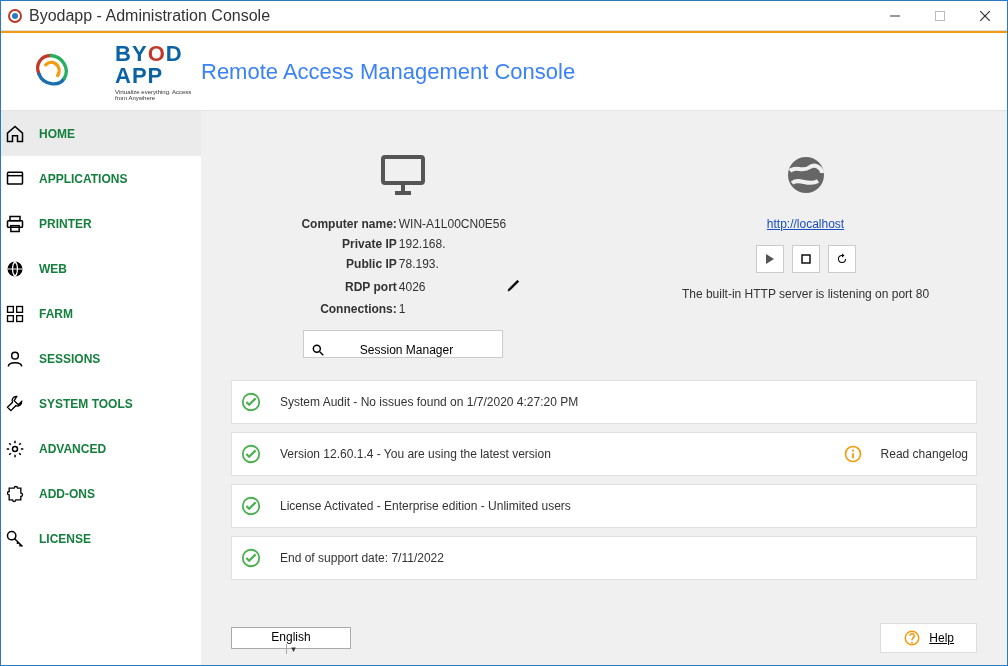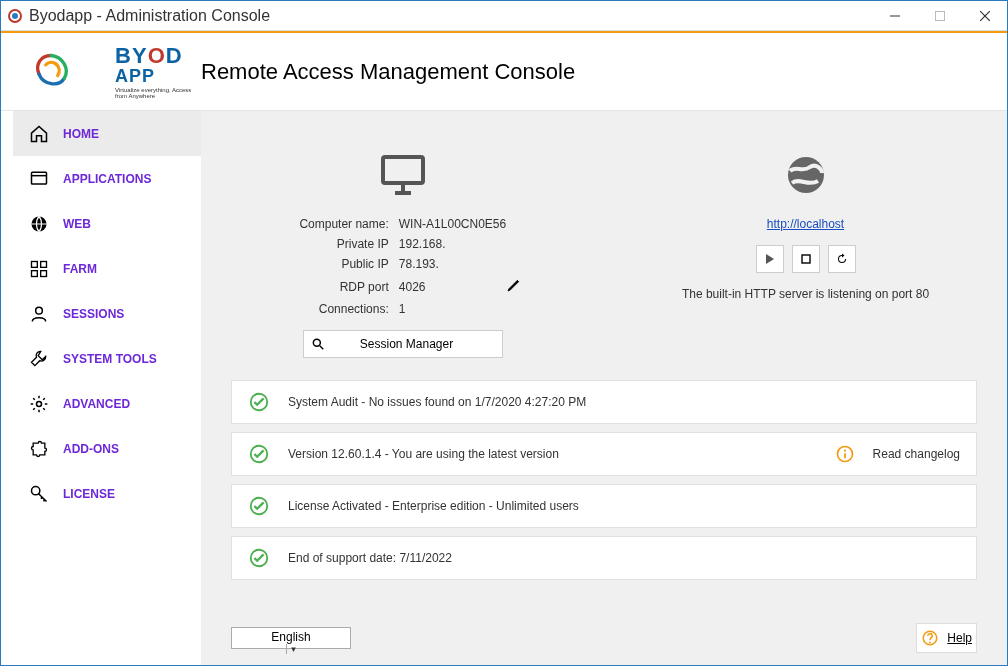--- a/index.html
+++ b/index.html
@@ -14,61 +14,61 @@
 
 .orangebar { height: 2px; background: #f39c12; }
 
 
 .header { height: 78px; display: flex; align-items: center; padding-left: 30px; border-bottom: 1px solid #e5e5e5; }
 .logo-wrap { display: flex; align-items: center; gap: 8px; width: 170px; }
 .logo-swirl { width: 55px; height: 55px; }
 .logo-text-stack { display: flex; flex-direction: column; line-height: 1; margin-left: 36px; }
 .logo-text-top { font-size: 22px; font-weight: 700; color: #0b63a3; letter-spacing: 1px; }
 .logo-text-top .dred { color: #c0392b; }
-.logo-text-bot { font-size: 18px; font-weight: 700; color: #0b63a3; letter-spacing: 1px; }
+.logo-text-bot { font-size: 22px; font-weight: 700; color: #0b63a3; letter-spacing: 1px; }
 .logo-sub { font-size: 6px; color: #333; margin-top: 2px; }
-.header-title { font-size: 22px; color: #000000; font-weight: 400; }
+.header-title { font-size: 22px; color: #3b82f6; font-weight: 400; }
 
 
 .main { flex: 1; display: flex; min-height: 0; }
 .sidebar { width: 200px; background: #fff; display: flex; flex-direction: column; padding-top: 0px; }
-.sb-item { display: flex; align-items: center; height: 45px; padding-left: 16px; gap: 14px; font-size: 12px; font-weight: 600; color: #6d28d9; cursor: pointer; margin-left: 12px; }
+.sb-item { display: flex; align-items: center; height: 45px; padding-left: 4px; gap: 14px; font-size: 12px; font-weight: 600; color: #15803d; cursor: pointer; }
 .sb-item.active { background: #ebebeb; }
 .sb-item svg, .sb-item .icon { width: 20px; height: 20px; flex-shrink: 0; }
 
 .content { flex: 1; background: #f0f0f0; padding: 20px 30px 12px 30px; display: flex; flex-direction: column; overflow: auto; }
 
 .top-panels { display: flex; gap: 60px; margin-bottom: 22px; }
 .panel-left, .panel-right { flex: 1; display: flex; flex-direction: column; align-items: center; }
 .big-icon { width: 48px; height: 48px; margin-top: 20px; margin-bottom: 18px; color: #555; }
 
 .info-grid { display: grid; grid-template-columns: 130px auto 30px; row-gap: 6px; font-size: 12px; color: #333; align-items: center; }
-.info-grid .lab { text-align: right; padding-right: 10px; }
+.info-grid .lab { text-align: right; padding-right: 2px; font-weight: bold; }
 .info-grid .val { text-align: left; }
 .pencil { cursor: pointer; }
 
-.session-btn { margin-top: 14px; height: 28px; width: 200px; background: #fff; border: 1px solid #ccc; display: flex; align-items: center; font-size: 12px; cursor: pointer; }
+.session-btn { margin-top: 14px; height: 28px; width: 200px; background: #fff; border: 1px solid #ccc; display: flex; align-items: flex-end; font-size: 12px; cursor: pointer; }
 .session-btn .sicon { width: 28px; display: flex; justify-content: center; align-items: center; }
 .session-btn .slabel { flex: 1; text-align: center; padding-right: 20px; }
 
 .url-link { color: #1a4ec0; text-decoration: underline; font-size: 12px; margin-bottom: 14px; text-align: center; }
 .ctrl-row { display: flex; gap: 8px; margin-bottom: 14px; }
 .ctrl-btn { width: 28px; height: 28px; border: 1px solid #ccc; background: #fff; display: flex; align-items: center; justify-content: center; cursor: pointer; }
 .server-line { font-size: 12px; color: #333; margin-bottom: 8px; text-align: left; }
 
-.status-card { background: #fff; border: 1px solid #e0e0e0; height: 44px; display: flex; align-items: center; padding: 0 16px; margin-bottom: 8px; font-size: 12px; color: #333; }
+.status-card { background: #fff; border: 1px solid #e0e0e0; height: 44px; display: flex; align-items: center; padding: 0 8px; margin-bottom: 8px; font-size: 12px; color: #333; }
 .status-card .cicon { width: 22px; height: 22px; margin-right: 18px; flex-shrink: 0; }
 .status-card .ctext { flex: 1; }
 .status-card .raction { display: flex; align-items: center; gap: 18px; cursor: pointer; }
 .status-card .raction .ricon { width: 20px; height: 20px; }
 
 .footer { margin-top: auto; display: flex; align-items: center; justify-content: space-between; padding-top: 10px;}
 .lang-select { width: 120px; height: 22px; font-size: 12px; border: 1px solid #aaa; background: #fff; padding: 2px 4px; position: relative; display:flex; align-items:center; justify-content:space-between;flex-direction:column;}
 .lang-select .arrow { font-size: 9px; color:#333; border-left:1px solid #aaa; padding-left:4px; height:100%; display:flex; align-items:center;}
-.help-btn { height: 30px; padding: 0 4px; background: #fff; border: 1px solid #ddd; display: flex; align-items: center; gap: 8px; font-size: 12px; cursor: pointer; text-decoration: underline; }
+.help-btn { height: 30px; padding: 0 22px; background: #fff; border: 1px solid #ddd; display: flex; align-items: center; gap: 8px; font-size: 12px; cursor: pointer; text-decoration: underline; }
 .help-btn .hicon { width: 18px; height: 18px; }
 </style>
 </head>
 <body>
 
 <div class="titlebar">
   <span class="appicon">
     <svg viewBox="0 0 16 16">
         <circle cx="8" cy="8" r="6" fill="none" stroke="#c0392b" stroke-width="2"></circle>
         <circle cx="8" cy="8" r="3" fill="#2a7abf"></circle>
@@ -119,20 +119,28 @@
           <path d="M3 11 L12 3 L21 11 V21 H15 V14 H9 V21 H3 Z" fill="none" stroke="#000" stroke-width="1.8"></path>
         </svg>
       <span>HOME</span>
     </div>
     <div class="sb-item">
       <svg viewBox="0 0 24 24">
           <rect x="3" y="4" width="18" height="14" rx="1" fill="none" stroke="#000" stroke-width="1.8"></rect>
           <line x1="3" y1="8" x2="21" y2="8" stroke="#000" stroke-width="1.8"></line>
         </svg>
       <span>APPLICATIONS</span>
+    </div>
+    <div class="sb-item">
+      <svg viewBox="0 0 24 24">
+          <rect x="6" y="3" width="12" height="5" fill="none" stroke="#000" stroke-width="1.8"></rect>
+          <rect x="3" y="8" width="18" height="8" rx="1" fill="none" stroke="#000" stroke-width="1.8"></rect>
+          <rect x="7" y="14" width="10" height="7" fill="none" stroke="#000" stroke-width="1.8"></rect>
+        </svg>
+      <span>PRINTER</span>
     </div>
     <div class="sb-item">
       <svg viewBox="0 0 24 24">
           <circle cx="12" cy="12" r="9" fill="#000"></circle>
           <path d="M3 12 H21 M12 3 C16 7 16 17 12 21 M12 3 C8 7 8 17 12 21" fill="none" stroke="#fff" stroke-width="1.4"></path>
         </svg>
       <span>WEB</span>
     </div>
     <div class="sb-item">
       <svg viewBox="0 0 24 24">

